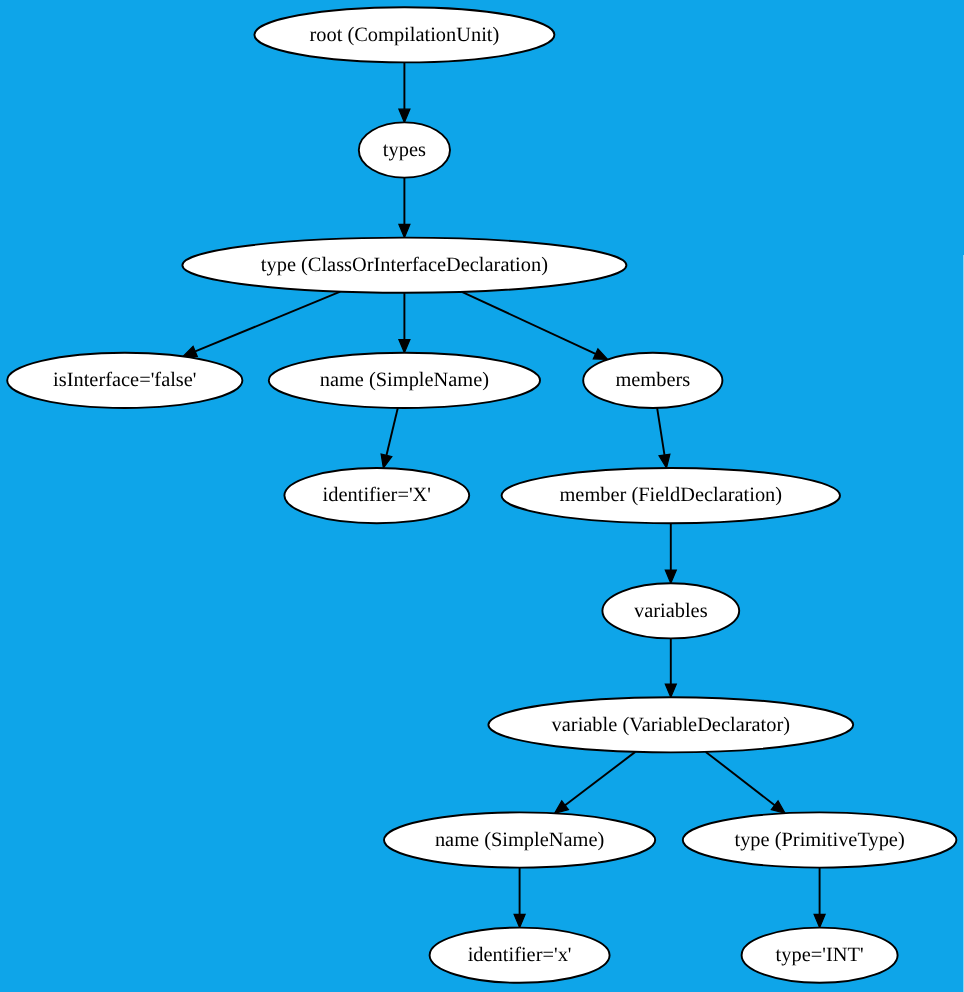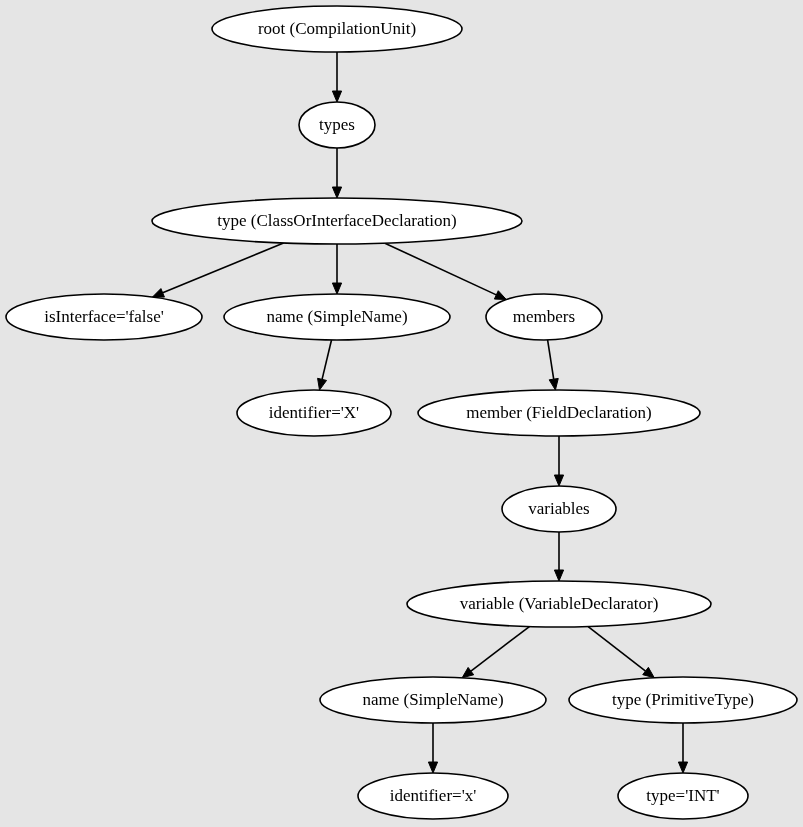--- a/index.html
+++ b/index.html
@@ -7,21 +7,21 @@
     padding: 0;
     background: #ffffff;
   }
   body {
     font-family: "Liberation Serif", "DejaVu Serif", serif;
   }
   #graph-root {
     position: relative;
     width: 803px;
     height: 827px;
-    background: #e5e5e5;
+    background: #0ea5e9;
     overflow: hidden;
   }
   svg#graph-svg {
     display: block;
     width: 803px;
     height: 827px;
   }
   .node-ellipse {
     fill: #ffffff;
     stroke: #000000;

